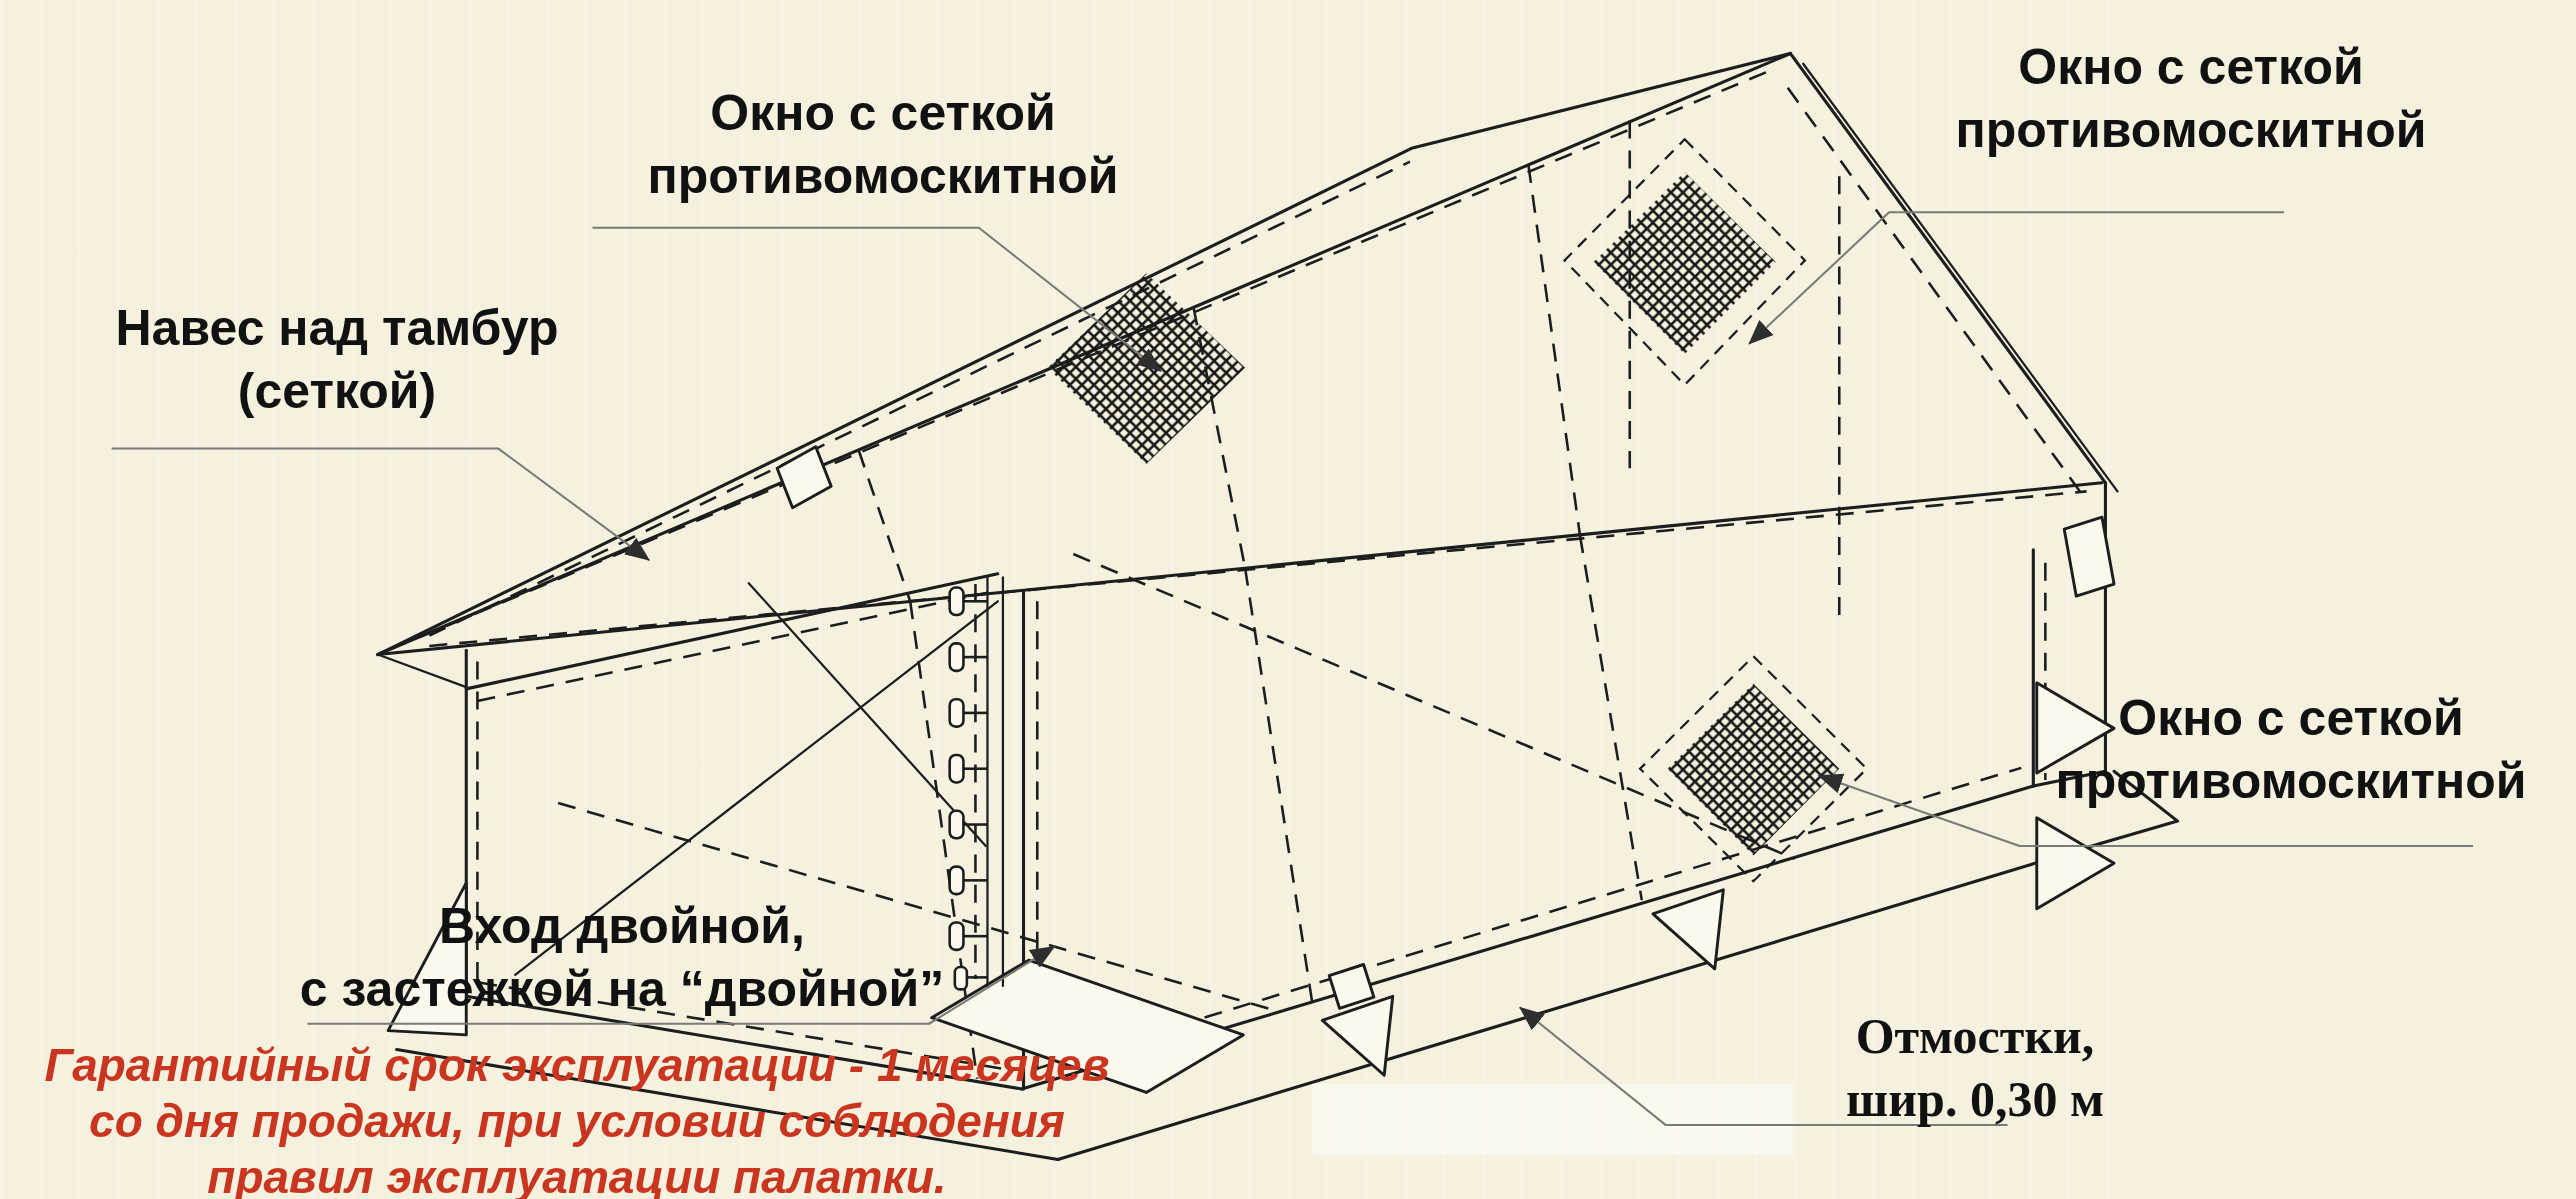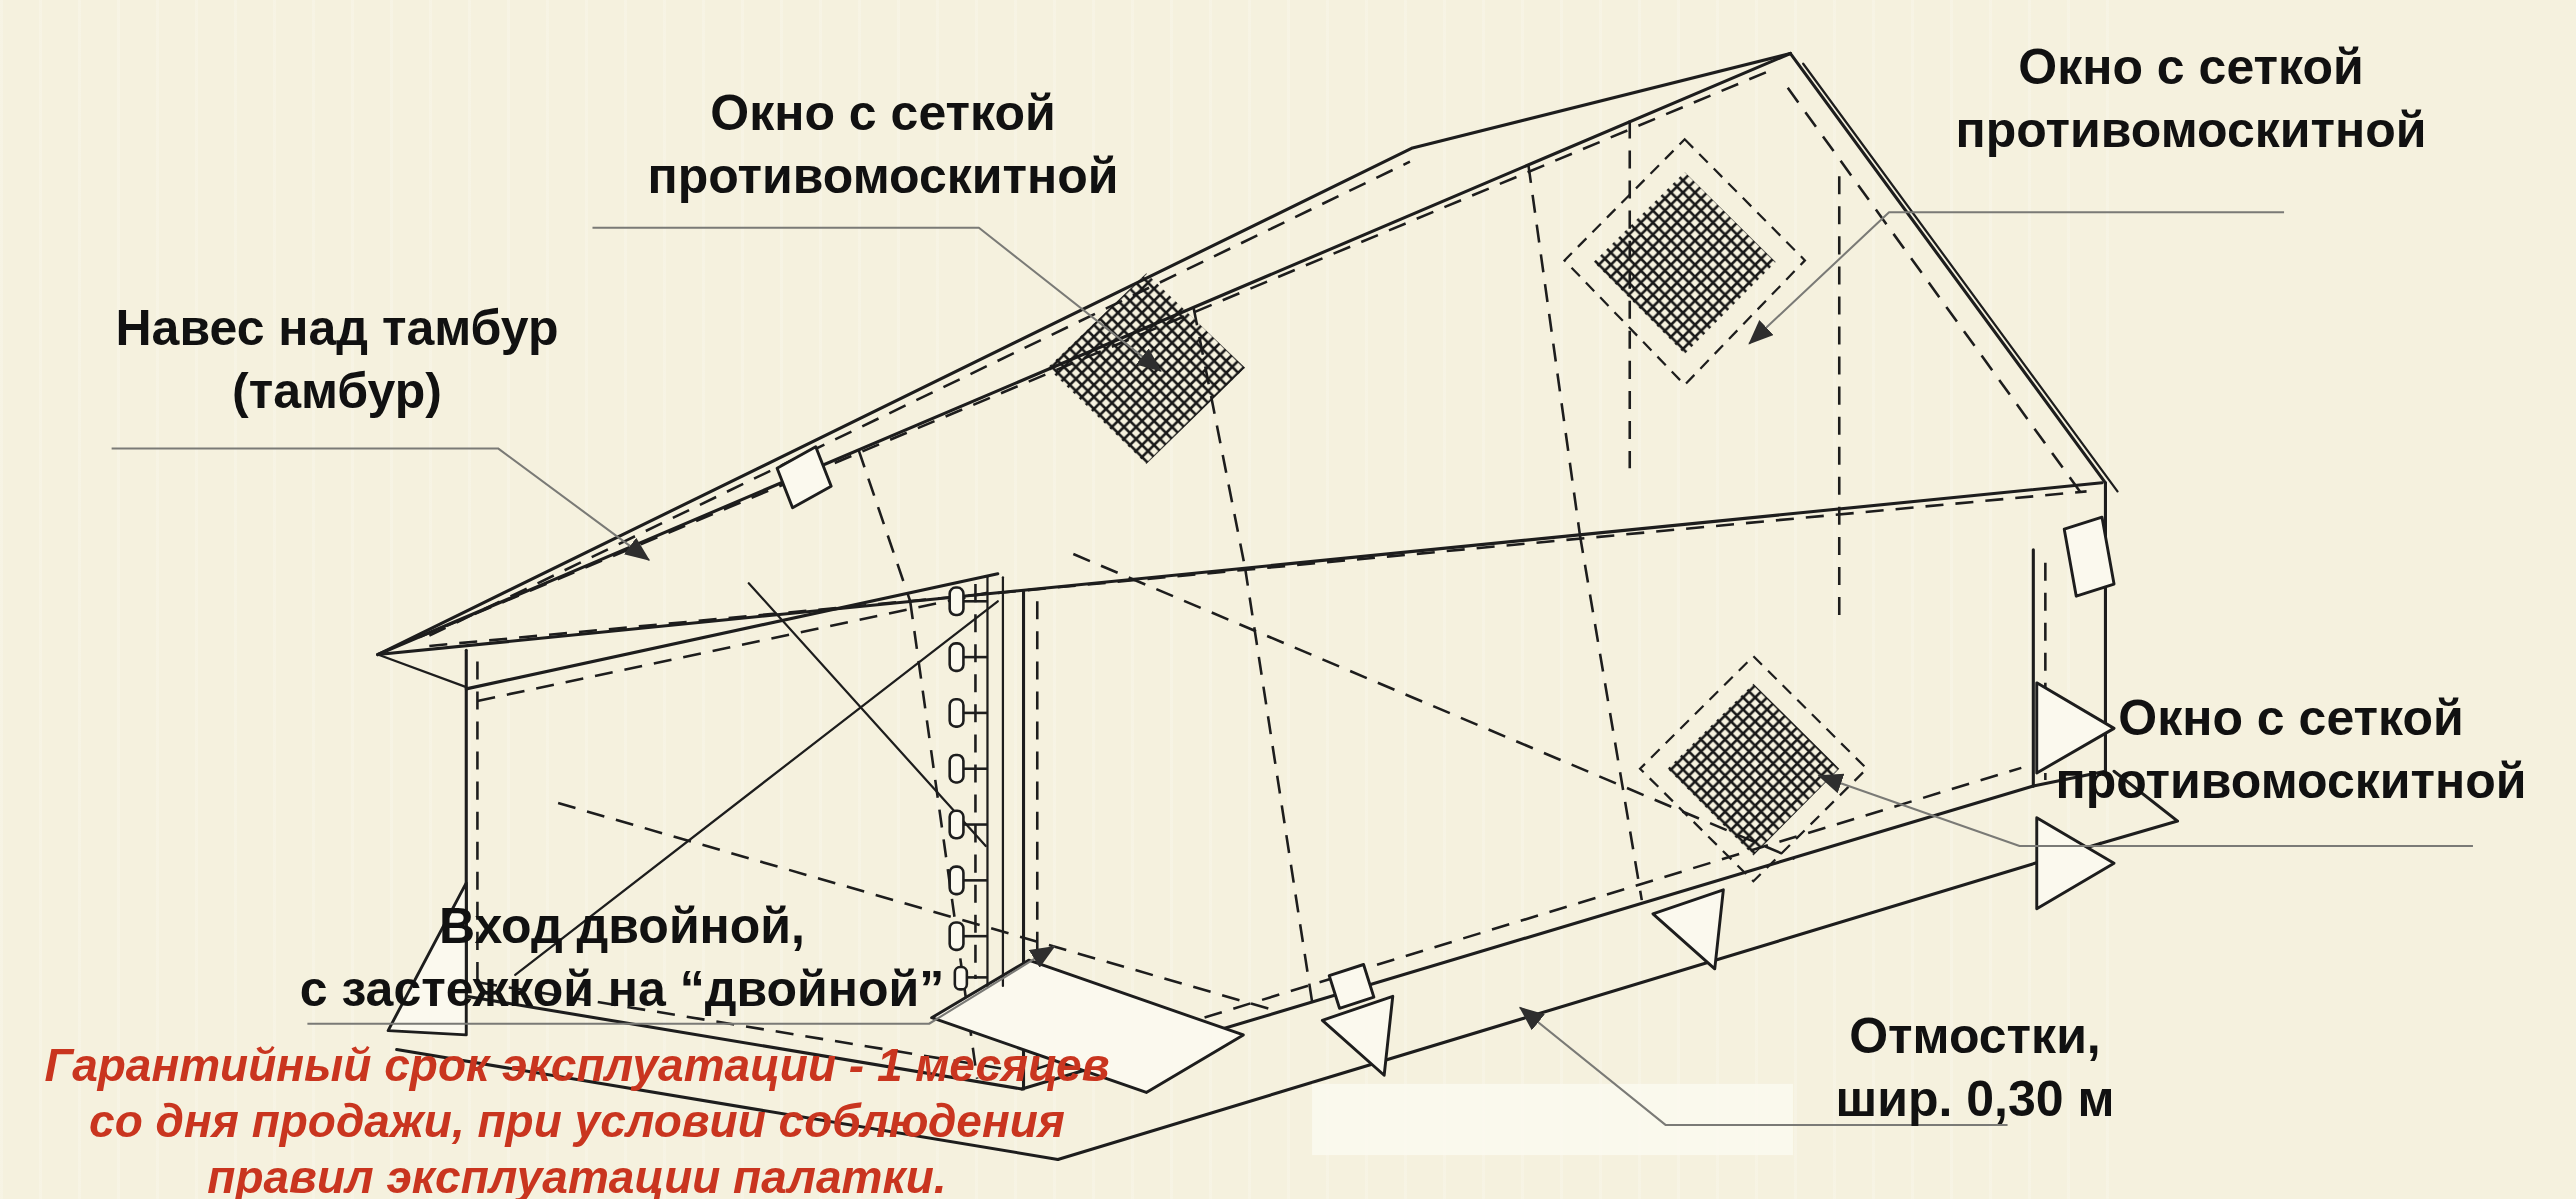--- a/index.html
+++ b/index.html
@@ -214,34 +214,34 @@
     <div>противомоскитной</div>
   </div>
 
   <div class="lbl" style="left:2191px;top:36px;">
     <div>Окно с сеткой</div>
     <div>противомоскитной</div>
   </div>
 
   <div class="lbl" style="left:337px;top:297px;">
     <div>Навес над тамбур</div>
-    <div>(тамбур)</div>
+    <div>(сеткой)</div>
   </div>
 
   <div class="lbl" style="left:622px;top:874px;margin-top:21px;">
     <div>Вход двойной,</div>
     <div>с застежкой на “двойной”</div>
   </div>
 
   <div class="lbl" style="left:2291px;top:687px;">
     <div>Окно с сеткой</div>
     <div>противомоскитной</div>
   </div>
 
-  <div class="lbl" style="left:1975px;top:1005px;">
+  <div class="lbl" style="left:1975px;top:1005px;font-family:Liberation Serif, serif;">
     <div>Отмостки,</div>
     <div>шир. 0,30 м</div>
   </div>
 
   <div class="warranty" style="left:577px;top:1037px;">
     <div>Гарантийный срок эксплуатации - 1 месяцев</div>
     <div>со дня продажи, при условии соблюдения</div>
     <div>правил эксплуатации палатки.</div>
   </div>
 

